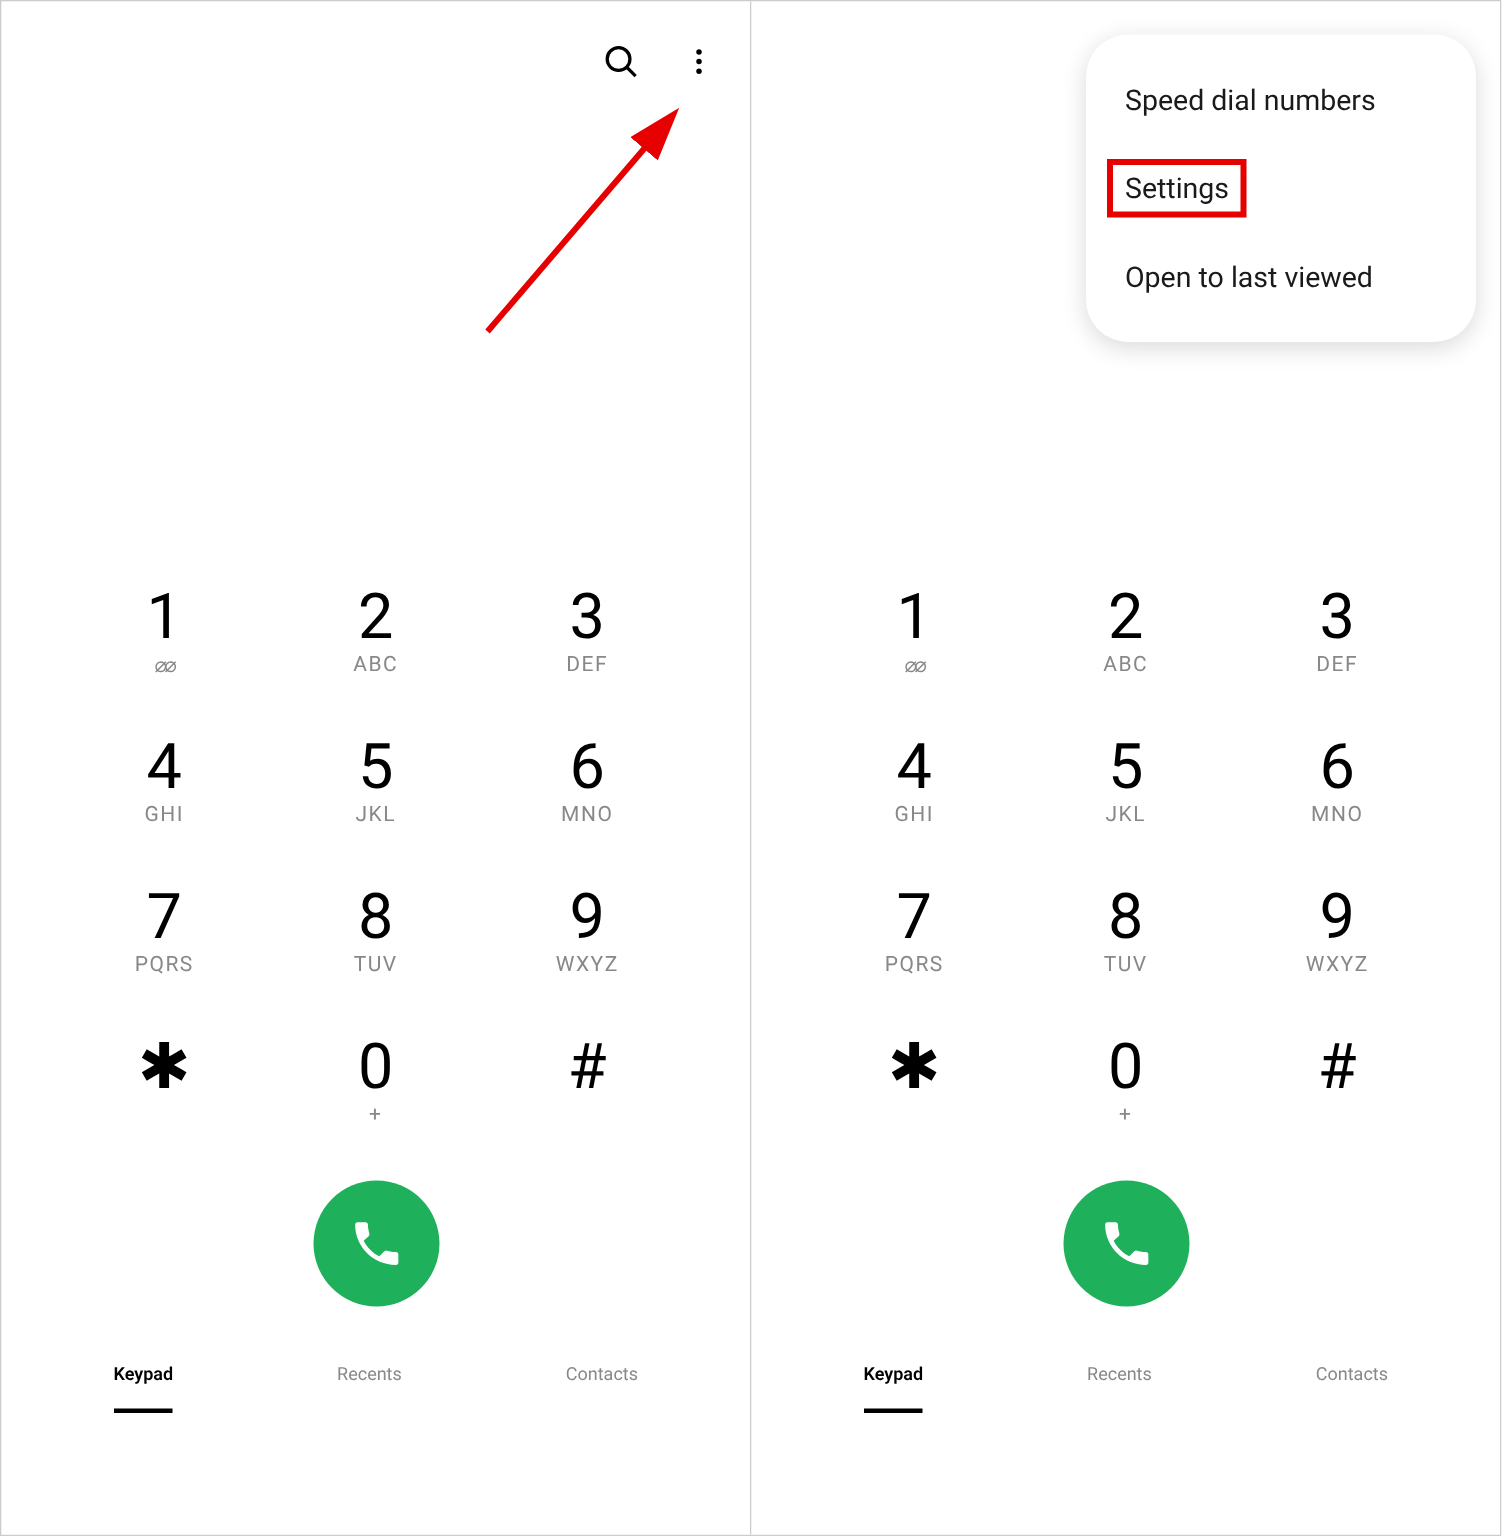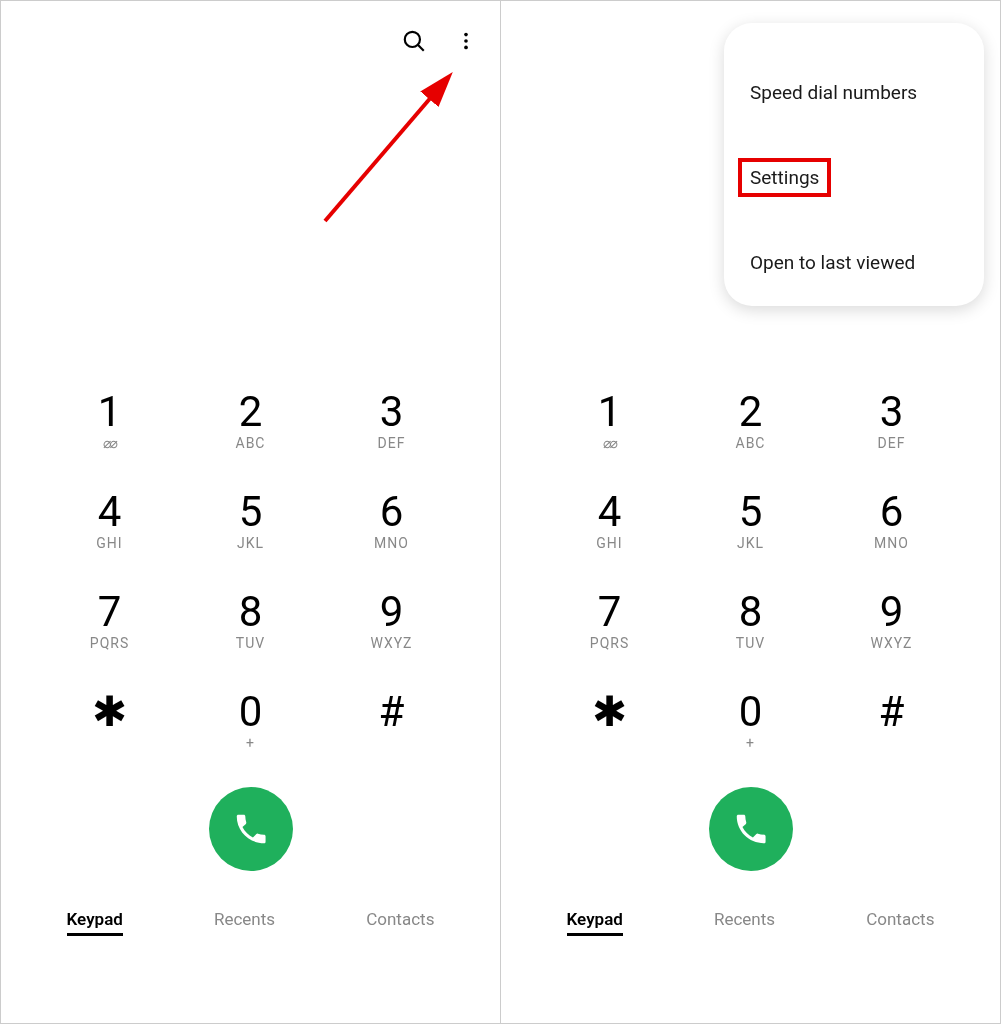--- a/index.html
+++ b/index.html
@@ -60,21 +60,21 @@
     padding: 18px 0;
     z-index: 10;
   }
   .menu-item {
     padding: 14px 26px;
     font-size: 19px;
     color: #1a1a1a;
     display: flex;
     align-items: center;
   }
-  .menu-item span { display:inline-block;margin-top:26px; }
+  .menu-item span { display:inline-block; }
   .highlight-box {
     border: 4px solid #e60000;
     padding: 4px 8px;
     margin-left: -12px;
   }
   .keypad {
     display: grid;
     grid-template-columns: repeat(3, 1fr);
     row-gap: 38px;
     padding: 0 38px;
@@ -117,23 +117,23 @@
     justify-content: center;
     cursor: pointer;
   }
   .tabs {
     display: flex;
     justify-content: space-around;
     margin-top: 38px;
     padding: 0 20px 24px;
   }
   .tab {
-    font-size: 17px;
+    font-size: 12px;
     color: #888;
-    padding-bottom: 4px;
+    padding-bottom: 16px;
     cursor: pointer;
     text-align: center;
   }
   .tab.active {
     color: #000;
     font-weight: 600;
     border-bottom: 3px solid #000;
   }
   .vm-icon {
     font-size: 14px;

